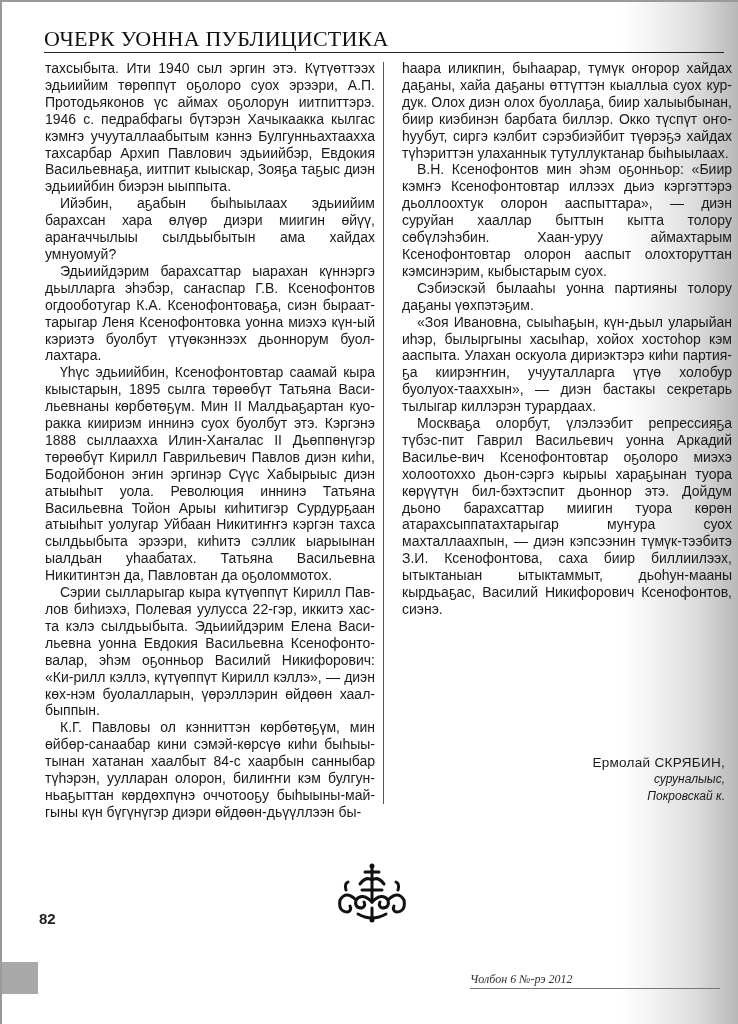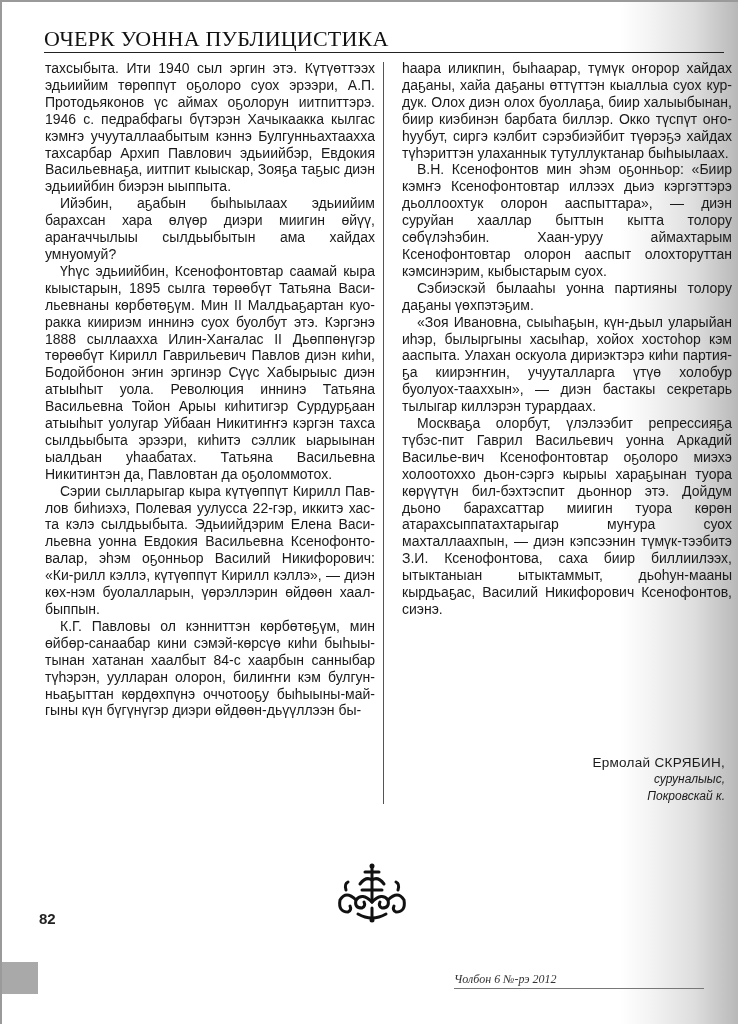--- a/index.html
+++ b/index.html
@@ -51,38 +51,39 @@
     }
     .footer-block {
       position: absolute; left: 0; top: 960px; width: 36px; height: 32px;
       background: #a9a9a9;
     }
     .page-number {
       position: absolute; left: 37px; top: 908px;
       font-size: 15px; font-weight: bold; color: #222;
     }
     .journal {
-      position: absolute; left: 452px; top: 970px; width: 250px;
+      position: absolute; left: 468px; top: 970px; width: 250px;
       border-bottom: 1px solid #777;
       font-family: "Liberation Serif", serif; font-style: italic;
       font-size: 12px; color: #333; padding-bottom: 1px; padding-left: 0;
     }
   </style>
 </head>
 <body>
 
 <div class="page">
 
   <div class="header">
     <span class="header-title">ОЧЕРК УОННА ПУБЛИЦИСТИКА</span>
   </div>
 
   <div class="col col-left">
     <p class="para cont">тахсыбыта. Ити 1940 сыл эргин этэ. Күтүөттээх эдьиийим төрөппүт оҕолоро суох эрээри, А.П. Протодьяконов үс аймах оҕолорун иитпиттэрэ. 1946 с. педрабфагы бүтэрэн Хачыкаакка кылгас кэмҥэ учууталлаабытым кэннэ Булгунньахтаахха тахсарбар Архип Павлович эдьиийбэр, Евдокия Васильевнаҕа, иитпит кыыскар, Зояҕа таҕыс диэн эдьиийбин биэрэн ыыппыта.</p>
     <p class="para">Ийэбин, аҕабын быһыылаах эдьиийим барахсан хара өлүөр диэри миигин өйүү, араҥаччылыы сылдьыбытын ама хайдах умнуомуй?</p>
+    <p class="para">Эдьиийдэрим барахсаттар ыарахан күннэргэ дьылларга эһэбэр, саҥаспар Г.В. Ксенофонтов огдооботугар К.А. Ксенофонтоваҕа, сиэн быраат-тарыгар Леня Ксенофонтовка уонна миэхэ күн-ый кэриэтэ буолбут үтүөкэннээх дьоннорум буол-лахтара.</p>
     <p class="para">Үһүс эдьиийбин, Ксенофонтовтар саамай кыра кыыстарын, 1895 сылга төрөөбүт Татьяна Васи-льевнаны көрбөтөҕүм. Мин II Малдьаҕартан куо-ракка киириэм иннинэ суох буолбут этэ. Кэргэнэ 1888 сыллаахха Илин-Хаҥалас II Дьөппөнүгэр төрөөбүт Кирилл Гаврильевич Павлов диэн киһи, Бодойбонон эҥин эргинэр Сүүс Хабырыыс диэн атыыһыт уола. Революция иннинэ Татьяна Васильевна Тойон Арыы киһитигэр Сурдурҕаан атыыһыт уолугар Уйбаан Никитиҥҥэ кэргэн тахса сылдьыбыта эрээри, киһитэ сэллик ыарыынан ыалдьан уһаабатах. Татьяна Васильевна Никитинтэн да, Павловтан да оҕоломмотох.</p>
     <p class="para">Сэрии сылларыгар кыра күтүөппүт Кирилл Пав-лов биһиэхэ, Полевая уулусса 22-гэр, иккитэ хас-та кэлэ сылдьыбыта. Эдьиийдэрим Елена Васи-льевна уонна Евдокия Васильевна Ксенофонто-валар, эһэм оҕонньор Василий Никифорович: «Ки-рилл кэллэ, күтүөппүт Кирилл кэллэ», — диэн көх-нэм буолалларын, үөрэллэрин өйдөөн хаал-быппын.</p>
     <p class="para">К.Г. Павловы ол кэнниттэн көрбөтөҕүм, мин өйбөр-санаабар кини сэмэй-көрсүө киһи быһыы-тынан хатанан хаалбыт 84-с хаарбын санныбар түһэрэн, уулларан олорон, билиҥҥи кэм булгун-ньаҕыттан көрдөхпүнэ оччотооҕу быһыыны-май-гыны күн бүгүнүгэр диэри өйдөөн-дьүүллээн бы-</p>
   </div>
 
   <div class="divider"></div>
 
   <div class="col col-right">
     <p class="para cont">һаара иликпин, быһаарар, түмүк оҥорор хайдах даҕаны, хайа даҕаны өттүттэн кыаллыа суох кур-дук. Олох диэн олох буоллаҕа, биир халыыбынан, биир киэбинэн барбата биллэр. Окко түспүт оҥо-һуубут, сиргэ кэлбит сэрэбиэйбит түөрэҕэ хайдах түһэриттэн улаханнык тутуллуктанар быһыылаах.</p>
     <p class="para">В.Н. Ксенофонтов мин эһэм оҕонньор: «Биир кэмҥэ Ксенофонтовтар иллээх дьиэ кэргэттэрэ дьоллоохтук олорон ааспыттара», — диэн суруйан хааллар быттын кытта толору сөбүлэһэбин. Хаан-уруу аймахтарым Ксенофонтовтар олорон ааспыт олохторуттан кэмсинэрим, кыбыстарым суох.</p>

